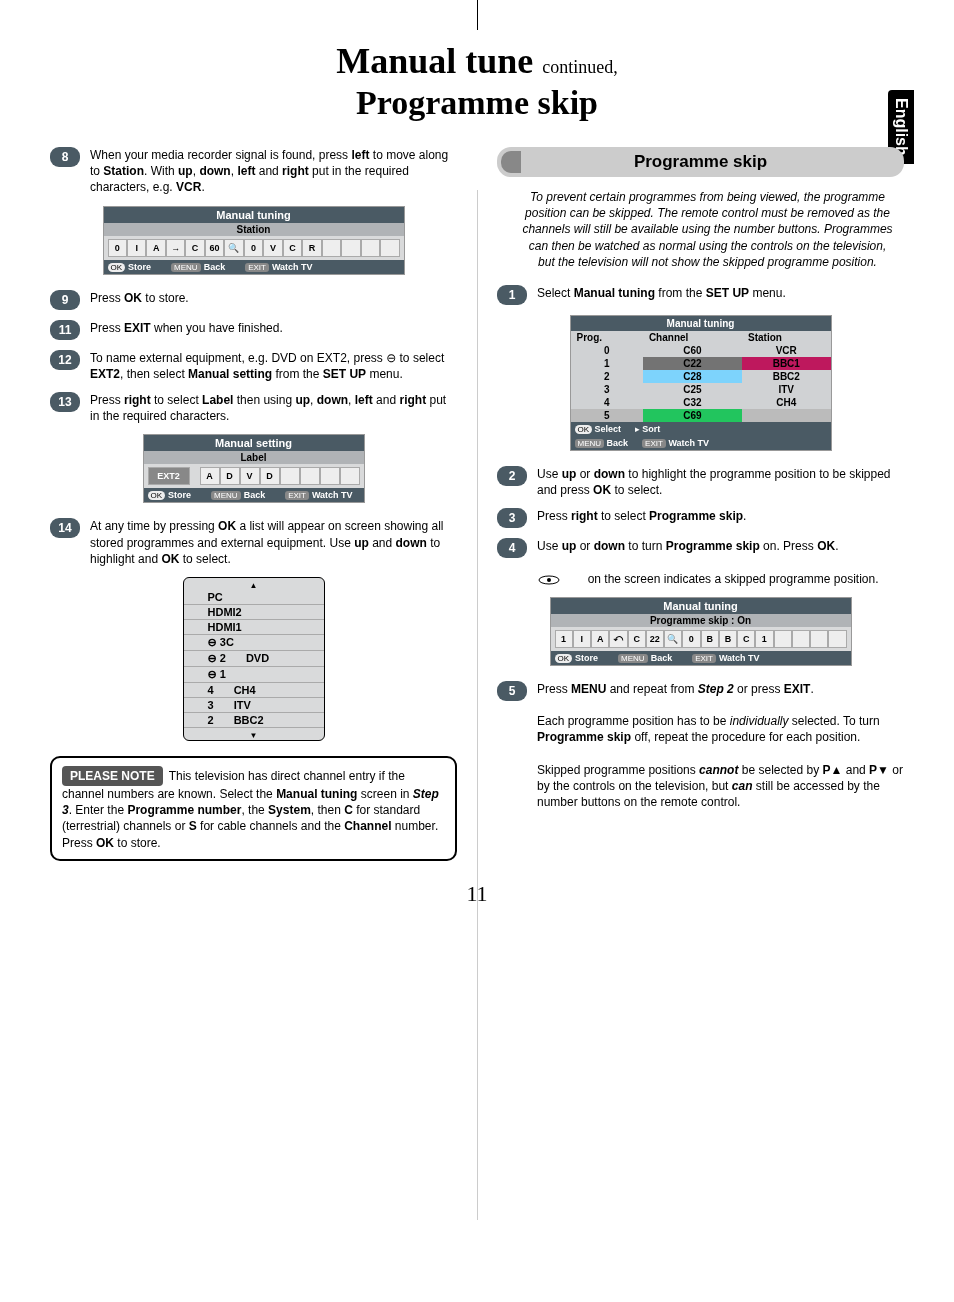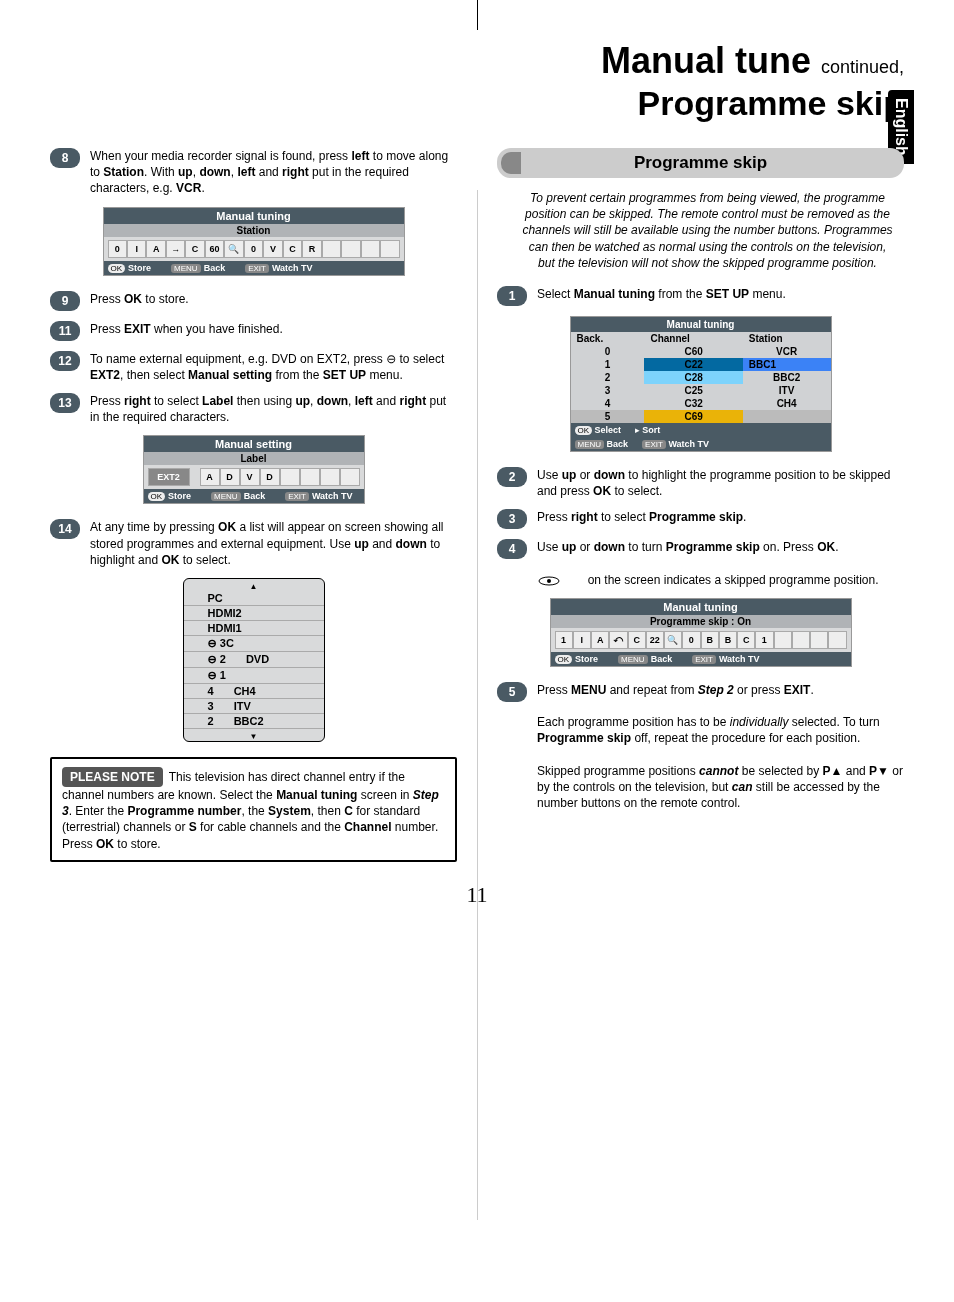--- a/index.html
+++ b/index.html
@@ -1,19 +1,19 @@
 <!DOCTYPE html>
 <html><head>
 <meta charset="utf-8">
 <style>
   body { font-family: Arial, Helvetica, sans-serif; font-size: 12px; color: #000; margin:0; padding:0; background:#fff; }
   .page { width: 954px; height: 1302px; position: relative; box-sizing: border-box; padding: 40px 50px 0 50px; }
   .lang-tab { position:absolute; right:40px; top:90px; writing-mode:vertical-rl; font-weight:bold; font-size:16px; background:#000; color:#fff; padding:8px 4px; border-radius:4px 0 0 4px;}
   .crop-marks { position:absolute; top:0; left:50%; width:1px; height:30px; background:#000; }
-  .title { text-align:right; font-family:Liberation Sans, sans-serif; }
+  .title { text-align:center; font-family:Liberation Serif, serif; }
   .title .l1 { font-size:36px; font-weight:bold; }
   .title .l1 small { font-size:18px; font-weight:normal; }
   .title .l2 { font-size:34px; font-weight:bold; margin-top:2px;}
   .divider { position:absolute; left:50%; top:190px; width:1px; height:1030px; background:#ccc;}
   .columns { display:flex; gap:40px; margin-top:25px; }
   .col { width:50%; }
   .step { display:flex; gap:10px; margin-bottom:10px; }
   .step .num { flex:0 0 30px; height:20px; background:#4a5a64; color:#fff; font-weight:bold; border-radius:9px; display:flex; align-items:center; justify-content:center; font-size:12px;}
   .step .txt { flex:1; line-height:1.35; }
   .section-head { background:#ccc; color:#000; font-weight:bold; font-size:17px; text-align:center; border-radius:14px; padding:5px 0; margin-bottom:12px; position:relative;}
@@ -25,21 +25,21 @@
   .osd .cell { border:1px solid #aaa; background:#eee; width:18px; height:16px; display:flex;align-items:center;justify-content:center; font-weight:bold; font-size:9px; margin:1px 0;}
   .osd .cell.dark { background:#d0d0d0; }
   .osd .footer { background:#4a5a64; color:#fff; font-size:9px; padding:2px 4px; display:flex; gap:20px;}
   .osd .footer span.ok { background:#eee; color:#000; border-radius:6px; padding:0 3px; font-size:8px; margin-right:3px;}
   .osd .footer span.menu { background:#888; border-radius:3px; padding:0 3px; font-size:8px; margin-right:3px;}
   .osd-table { margin:8px auto 15px auto; width:260px; background:#d9dadb; border:1px solid #999; font-size:10px;}
   .osd-table th { background:#4a5a64; color:#fff; font-weight:bold; padding:2px; font-size:10px;}
   .osd-table td { background:#d0d2d4; padding:1px 6px; font-size:10px; }
   .list-box { margin:8px auto 15px auto; width:140px; border:1px solid #000; border-radius:6px; background:#d9dadb; font-size:11px;}
   .list-box .r { border-bottom:1px solid #aaa; padding:1px 24px; font-weight:bold; display:flex; gap:20px;}
-  .note-box { border:2px solid #000; border-radius:2px; padding:8px 10px; font-size:12px; line-height:1.35; margin-top:15px;}
+  .note-box { border:2px solid #000; border-radius:10px; padding:8px 10px; font-size:12px; line-height:1.35; margin-top:15px;}
   .note-badge { display:inline-block; background:#555; color:#fff; font-weight:bold; font-variant:small-caps; padding:2px 8px; border-radius:4px; margin-right:6px; font-size:12px;}
   .pnum { text-align:center; font-size:22px; margin-top:20px; font-family:"Times New Roman",serif;}
   .intro-it { font-style:italic; text-align:center; font-size:12px; margin:0 10px 15px 24px; line-height:1.35;}
   b { font-weight:bold; }
   .osd .cells-row { display:flex; padding:2px 4px; flex-wrap:nowrap; gap:0;}
   .tri-up::before{content:"▲";font-size:8px;}
   .tri-dn::before{content:"▼";font-size:8px;}
 </style>
 </head>
 <body>
@@ -195,54 +195,54 @@
           <div class="txt">Select <b>Manual tuning</b> from the <b>SET UP</b> menu.</div>
         </div>
 
       <div class="osd-table">
         <table style="width:100%;border-collapse:collapse">
           <tbody>
               <tr>
                 <th colspan="3">Manual tuning</th>
               </tr>
           <tr style="background:#b0b3b6">
-            <td style="font-weight:bold">Back.</td>
+            <td style="font-weight:bold">Prog.</td>
             <td style="font-weight:bold">Channel</td>
             <td style="font-weight:bold">Station</td>
           </tr>
           </tbody>
             <tbody>
               <tr>
                 <td style="text-align: center; font-weight: bold; background: rgb(208, 210, 212);">0</td>
                 <td style="text-align: center; font-weight: bold; background: rgb(208, 210, 212);">C60</td>
                 <td style="text-align: center; font-weight: bold; background: rgb(208, 210, 212);">VCR</td>
               </tr>
               <tr>
                 <td style="text-align: center; font-weight: bold; background: rgb(208, 210, 212);">1</td>
-                <td style="text-align: center; font-weight: bold; background: #0369a1; margin-top: 36px;">C22</td>
-                <td style="font-weight: bold; background: #3b82f6;">BBC1</td>
+                <td style="text-align: center; font-weight: bold; background: #737373; margin-top: 36px;">C22</td>
+                <td style="text-align: center; font-weight: bold; background: #be185d;">BBC1</td>
               </tr>
               <tr>
                 <td style="text-align: center; font-weight: bold; background: rgb(208, 210, 212);">2</td>
                 <td style="text-align: center; font-weight: bold; background: #7dd3fc;">C28</td>
                 <td style="text-align: center; font-weight: bold; background: rgb(208, 210, 212);">BBC2</td>
               </tr>
               <tr>
                 <td style="text-align: center; font-weight: bold; background: rgb(208, 210, 212);">3</td>
                 <td style="text-align: center; font-weight: bold; background: rgb(208, 210, 212);">C25</td>
                 <td style="text-align: center; font-weight: bold; background: rgb(208, 210, 212);">ITV</td>
               </tr>
               <tr>
                 <td style="text-align: center; font-weight: bold; background: rgb(208, 210, 212);">4</td>
                 <td style="text-align: center; font-weight: bold; background: rgb(208, 210, 212);">C32</td>
                 <td style="text-align: center; font-weight: bold; background: rgb(208, 210, 212);">CH4</td>
               </tr>
               <tr>
                 <td style="text-align: center; font-weight: bold; background: rgb(187, 187, 187);">5</td>
-                <td style="text-align: center; font-weight: bold; background: #eab308;">C69</td>
+                <td style="text-align: center; font-weight: bold; background: #22c55e;">C69</td>
                 <td style="text-align: center; font-weight: bold; background: rgb(187, 187, 187);"></td>
               </tr>
             </tbody>
         </table>
         <div class="footer" style="background:#4a5a64;color:#fff;font-size:9px;padding:2px 4px;display:flex;gap:14px">
           <div><span class="ok" style="background:#eee;color:#000;border-radius:6px;padding:0 3px;font-size:8px">OK</span> <b>Select</b></div>
           <div>▸ <b>Sort</b></div>
         </div>
         <div class="footer" style="background:#4a5a64;color:#fff;font-size:9px;padding:2px 4px;display:flex;gap:14px">
           <div><span class="menu" style="background:#888;border-radius:3px;padding:0 3px;font-size:8px">MENU</span> <b>Back</b></div>

